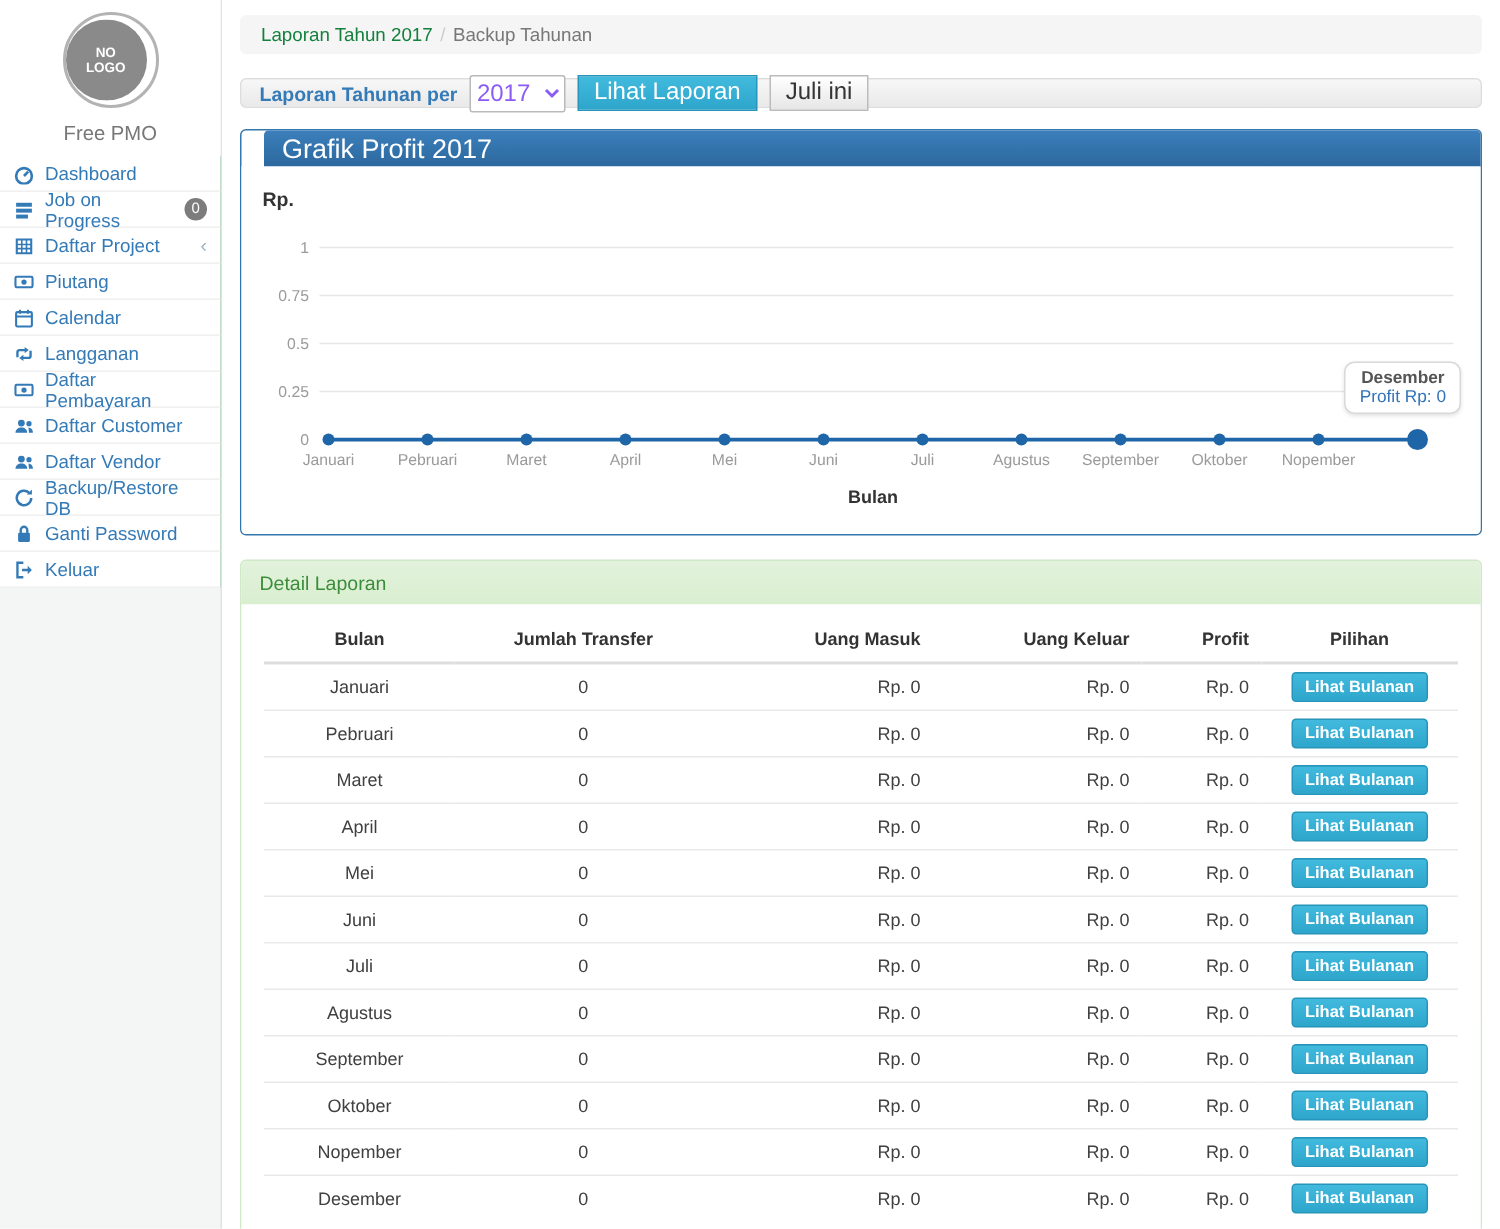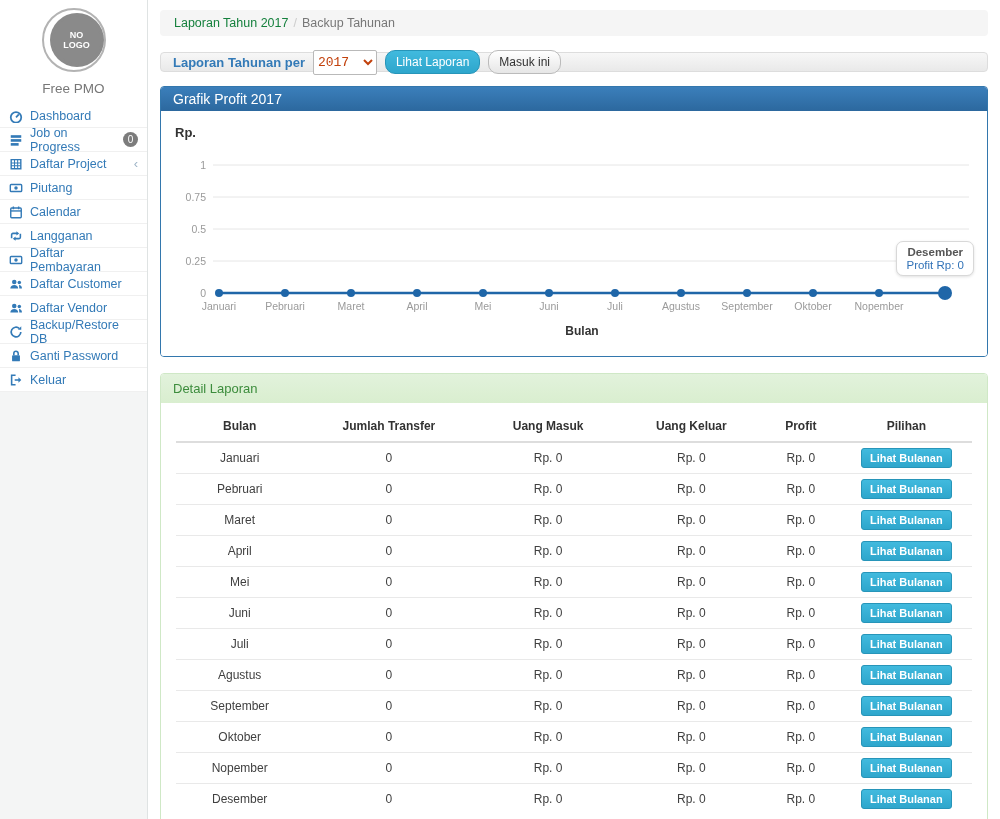--- a/index.html
+++ b/index.html
@@ -10,21 +10,21 @@
     font-size:13px; color:#333; background:#f4f5f5;
   }
   a { color:#15803d; text-decoration:none; }
 
   .page { display:flex; min-height:777px; }
 
   
   .sidebar { width:148px; flex:0 0 148px; border-right:1px solid #dfe3e3; background:#f4f5f5; }
   .sidebar-top { background:#fff; text-align:center; padding:8px 0 8px; }
   .logo-ring { width:64px; height:64px; margin:0 auto; border:2px solid #b3b3b3; border-radius:50%;
-    display:flex; align-items:center; justify-content:flex-end; background:#fff; }
+    display:flex; align-items:center; justify-content:flex-start; background:#fff; }
   .logo-gear { width:54px; height:54px; border-radius:50%; background:#8a8a8a; border:4px dotted #8a8a8a;
     display:flex; align-items:center; justify-content:center; }
   .logo-gear span { color:#fff; font-size:9px; font-weight:bold; line-height:10px; width:30px; text-align:center; }
   .brand { margin-top:9px; color:#777; font-size:13.5px; }
   .menu { background:#15803d; }
   .menu-item { display:flex; align-items:center; gap:7px; padding:5px 9px; height:24px;
     border-bottom:1px solid #f0f0f0; color:#337ab7; font-size:12.5px; cursor:pointer; background:#fff; }
   .menu-item .mi-icon { width:14px; height:14px; flex:0 0 14px; color:#337ab7; }
   .menu-item .mi-icon svg { width:14px; height:14px; display:block; }
   .mi-badge { margin-left:auto; min-width:15px; height:15px; border-radius:8px; background:#7c7c7c;
@@ -34,47 +34,47 @@
   
   .main { flex:1; background:#fff; padding:10px 12px 16px; }
 
   .breadcrumb { background:#f5f5f5; border-radius:4px; padding:6px 14px; font-size:12.5px; margin-bottom:16px; }
   .breadcrumb .sep { color:#ccc; padding:0 5px; }
   .breadcrumb .current { color:#777; }
 
   .filter-bar { background:linear-gradient(#f7f7f7,#e9e9e9); border:1px solid #ddd; border-radius:4px;
     padding:5px 12px; display:flex; align-items:center; gap:8px; margin-bottom:14px; height:20px; }
   .filter-label { font-weight:bold; color:#337ab7; font-size:13px; }
-  .year-select { height:25px; width:64px; border:1px solid #b9b9b9; border-radius:2px; font-size:13px;
-    background:#fff; color:#c2410c; font-family:Liberation Mono, monospace; }
-  .btn { display:inline-block; border-radius:10px; font-size:12px; padding:4px 10px; cursor:pointer; line-height:14px; border:1px solid transparent; }
+  .year-select { height:25px; width:64px; border:1px solid #b9b9b9; border-radius:2px; font-size:16px;
+    background:#fff; color:#8b5cf6; font-family:Liberation Sans, sans-serif; }
+  .btn { display:inline-block; border-radius:0; font-size:16px; padding:4px 10px; cursor:pointer; line-height:14px; border:1px solid transparent; }
   .btn-info { background:linear-gradient(#41bade,#2ea6cc); border-color:#2795b9; color:#fff; }
   .btn-default { background:linear-gradient(#ffffff,#e6e6e6); border-color:#bbb; color:#333; }
 
   .panel { border-radius:4px; margin-bottom:16px; background:#fff; }
   .panel-primary { border:1px solid #3377ad; }
   .panel-primary > .panel-heading { background:linear-gradient(#3b7fbb,#2c689e); color:#fff;
-    padding:4px 12px; font-size:14px; border-radius:3px 3px 0 0; height:24px; line-height:16px; }
+    padding:4px 12px; font-size:18px; border-radius:3px 3px 0 0; height:24px; line-height:16px;margin-left:15px; }
   .panel-success { border:1px solid #cfe8c6; }
   .panel-success > .panel-heading { background:linear-gradient(#e2f2dc,#d9eecf); color:#3c8c3c;
     padding:7px 12px; font-size:13px; border-radius:3px 3px 0 0; }
   .panel-body { padding:12px; position:relative; background:#fff; border-radius:0 0 3px 3px; }
 
   .chart-tooltip { position:absolute; right:13px; top:130px; background:#fff; border:1px solid #d8d8d8;
     border-radius:7px; padding:4px 9px; text-align:center; box-shadow:0 1px 3px rgba(0,0,0,.12); }
   .chart-tooltip .tt-title { font-weight:bold; color:#555; font-size:11.5px; }
   .chart-tooltip .tt-value { color:#3273b8; font-size:11.5px; margin-top:1px; }
 
   
   .report-body { padding:8px 15px 16px; }
   table.report { width:100%; border-collapse:collapse; font-size:12px; color:#404040; }
   table.report th { padding:8px 8px; border-bottom:2px solid #ddd; color:#333; font-size:12px; }
   table.report td { padding:5px 8px; border-top:1px solid #e9e9e9; height:24px; }
   table.report tr:first-child td { border-top:none; }
-  .al-c { text-align:center; } .al-r { text-align:center; }
+  .al-c { text-align:center; } .al-r { text-align:right; }
   .btn-xs { font-size:11px; padding:2px 8px; border-radius:3px;font-weight:bold; }
 </style>
 </head>
 <body>
 
 <div class="page">
 
   <aside class="sidebar">
     <div class="sidebar-top">
       <div class="logo-ring">
@@ -212,21 +212,21 @@
     <div class="breadcrumb">
       <a href="#">Laporan Tahun 2017</a><span class="sep">/</span><span class="current">Backup Tahunan</span>
     </div>
 
     <div class="filter-bar">
       <span class="filter-label">Laporan Tahunan per</span>
       <select class="year-select">
         <option>2017</option>
       </select>
       <button class="btn btn-info">Lihat Laporan</button>
-      <button class="btn btn-default">Masuk ini</button>
+      <button class="btn btn-default">Juli ini</button>
     </div>
 
     <div class="panel panel-primary">
       <div class="panel-heading">Grafik Profit 2017</div>
       <div class="panel-body">
         <svg id="profit-chart" width="800" height="218" viewBox="0 0 800 218">
             <text x="2" y="14" font-size="13" font-weight="bold" fill="#333">Rp.</text>
             <line x1="40" y1="42" x2="796" y2="42" stroke="#e6e6e6" stroke-width="1"></line>
             <text x="33" y="45.5" font-size="10.5" fill="#9a9a9a" text-anchor="end">1</text>
             <line x1="40" y1="74" x2="796" y2="74" stroke="#e6e6e6" stroke-width="1"></line>

